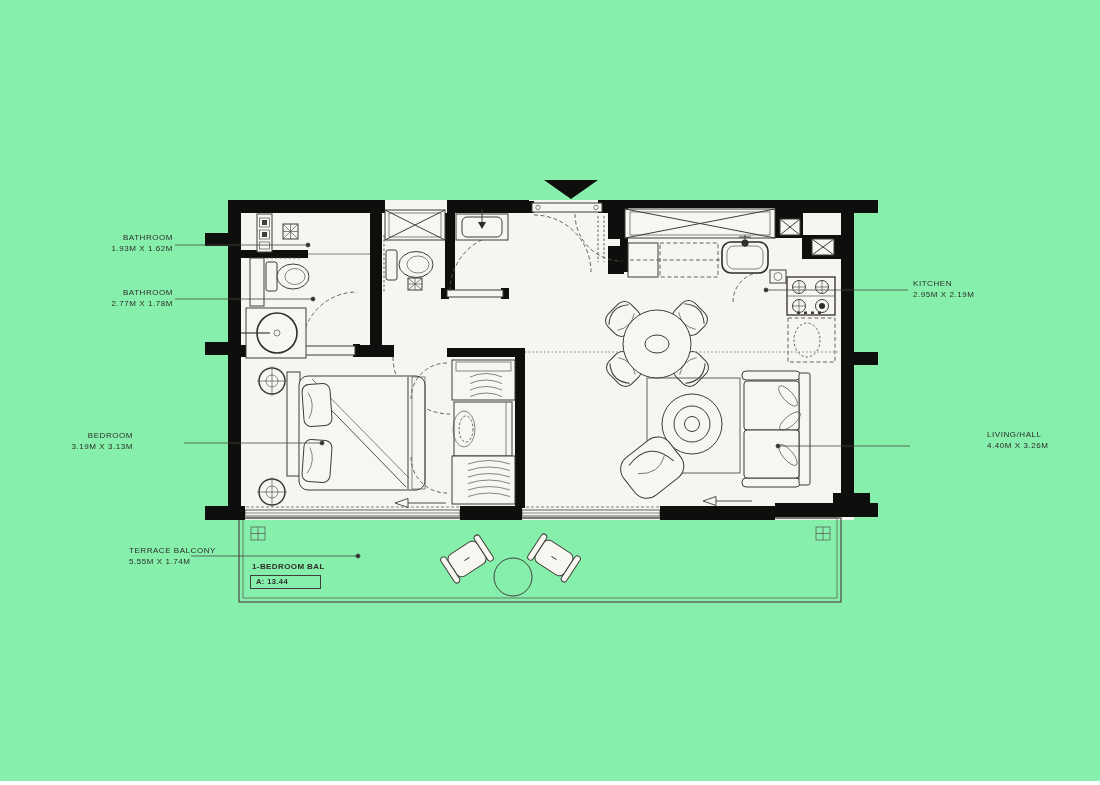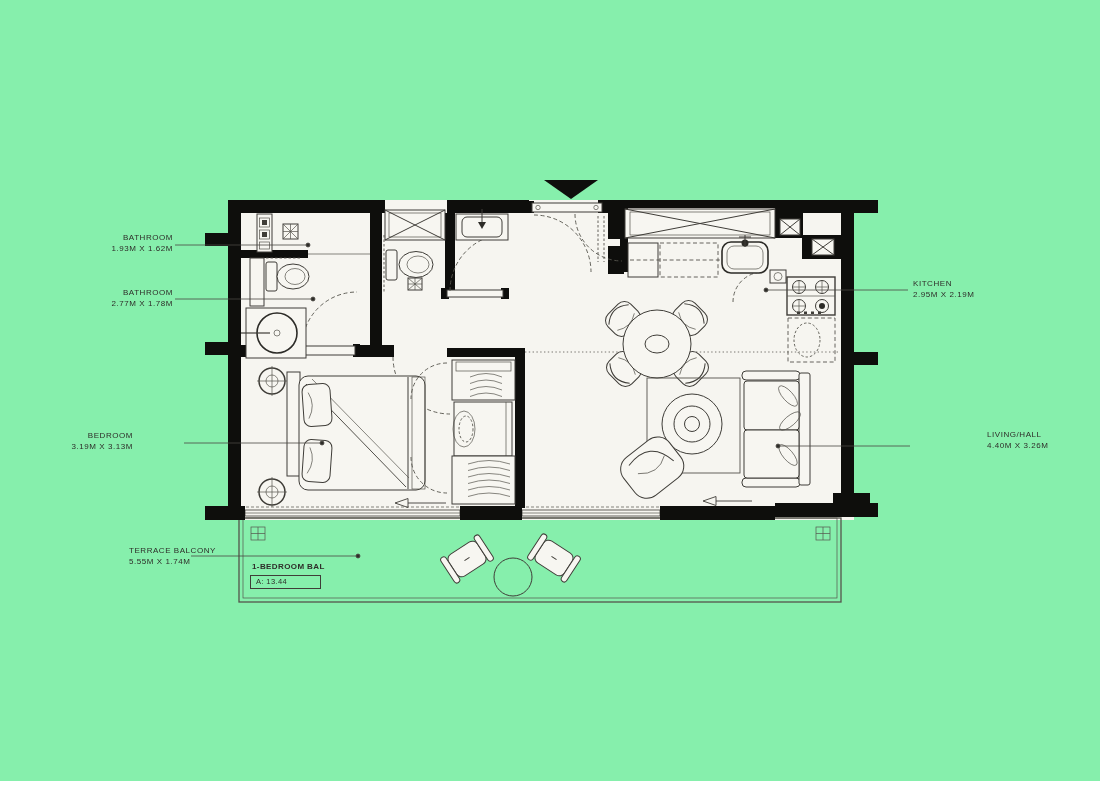--- a/index.html
+++ b/index.html
@@ -394,15 +394,15 @@
   <div>KITCHEN</div>
   <div>2.95M X 2.19M</div>
 </div>
 
 <div class="plan-label ca" style="left:964px;top:429px;margin-left:23px;">
   <div>LIVING/HALL</div>
   <div>4.40M X 3.26M</div>
 </div>
 
 <div class="unit-name" style="left:252px;top:562px;">1-BEDROOM BAL</div>
-<div class="area-box" style="left:250px;top:575px;">A: 13.44</div>
+<div class="area-box" style="left:250px;top:575px;font-weight:bold;">A: 13.44</div>
 
 </div>
 
 </body></html>

